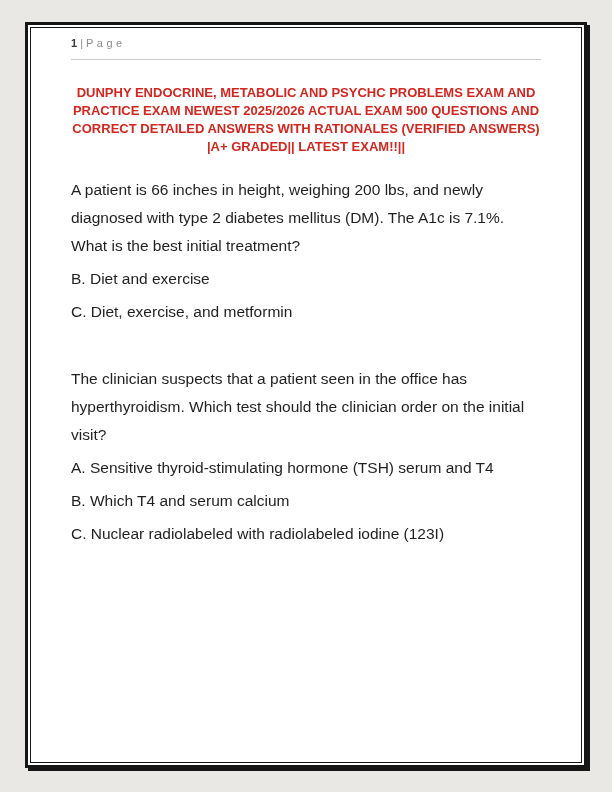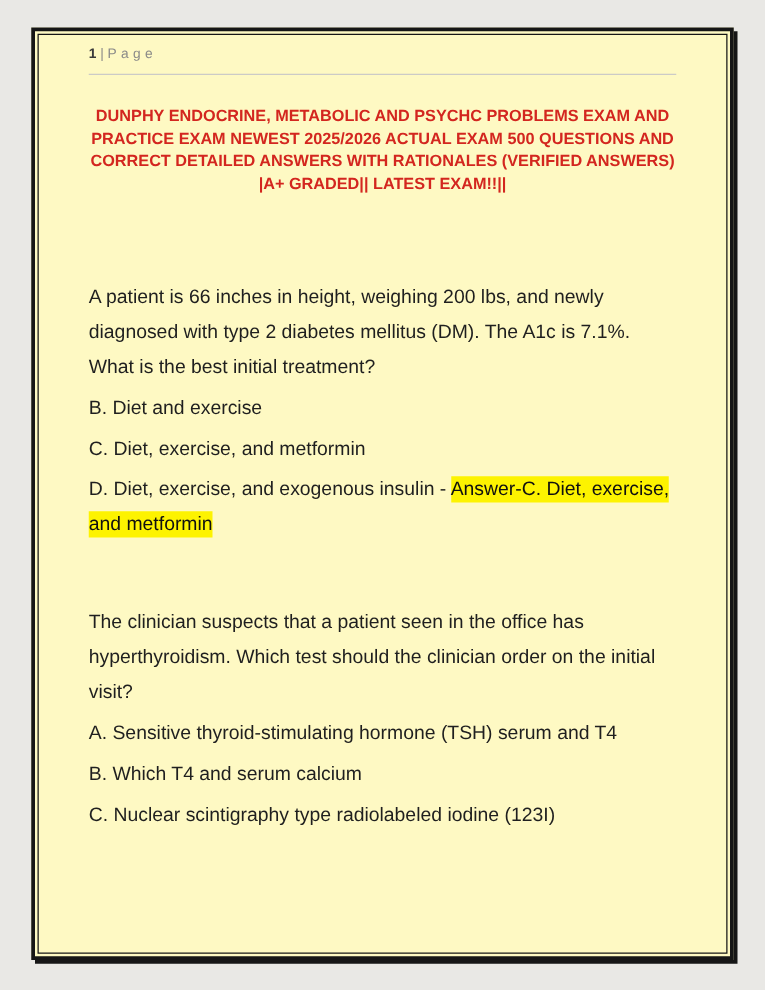--- a/index.html
+++ b/index.html
@@ -16,21 +16,21 @@
   }
   .frame-outer {
     position: absolute;
     left: 25px;
     top: 22px;
     width: 562px;
     height: 746px;
     border: 3px solid #161616;
     box-shadow: 3px 3px 0 #161616;
     box-sizing: border-box;
-    background: #fef9c3;
+    background: #ffffff;
   }
   .frame-inner {
     position: absolute;
     left: 2px;
     top: 2px;
     right: 2px;
     bottom: 2px;
     border: 1px solid #161616;
   }
   .content {
@@ -67,22 +67,22 @@
     line-height: 1.38;
     text-align: center;
     margin: 24px 0 0 0;
   }
   .para {
     font-size: 15.5px;
     line-height: 1.8;
     color: #1f1f1f;
     margin: 0 0 5px 0;
   }
-  .question-start { margin-top: 68px; }
-  .question-gap   { margin-top: 50px; }
+  .question-start { margin-top: 20px; }
+  .question-gap   { margin-top: 40px; }
   mark.answer-highlight {
     background: #fdf300;
     color: #101010;
     padding: 2px 0;
   }
 </style>
 </head>
 <body>
 
 <div class="frame-outer">
@@ -92,23 +92,22 @@
       <div class="page-header">
         <span class="page-num">1</span><span class="page-sep">|</span><span class="page-word">Page</span>
       </div>
 
       <h1 class="doc-title">DUNPHY ENDOCRINE, METABOLIC AND PSYCHC PROBLEMS EXAM AND PRACTICE EXAM NEWEST 2025/2026 ACTUAL EXAM 500 QUESTIONS AND CORRECT DETAILED ANSWERS WITH RATIONALES (VERIFIED ANSWERS) |A+ GRADED|| LATEST EXAM!!||</h1>
 
       <p class="para question-start">A patient is 66 inches in height, weighing 200 lbs, and newly diagnosed with type 2 diabetes mellitus (DM). The A1c is 7.1%. What is the best initial treatment?</p>
 
       <p class="para">B. Diet and exercise</p>
       <p class="para">C. Diet, exercise, and metformin</p>
-      <p class="para"><span>D. Diet, exercise, and exogenous insulin - </span><mark class="answer-highlight">Answer-C. Diet, exercise, and metformin</mark></p>
 
       <p class="para question-gap">The clinician suspects that a patient seen in the office has hyperthyroidism. Which test should the clinician order on the initial visit?</p>
 
       <p class="para">A. Sensitive thyroid-stimulating hormone (TSH) serum and T4</p>
       <p class="para">B. Which T4 and serum calcium</p>
-      <p class="para">C. Nuclear scintigraphy type radiolabeled iodine (123I)</p>
+      <p class="para">C. Nuclear radiolabeled with radiolabeled iodine (123I)</p>
 
     </div>
   </div>
 </div>
 
 </body></html>

